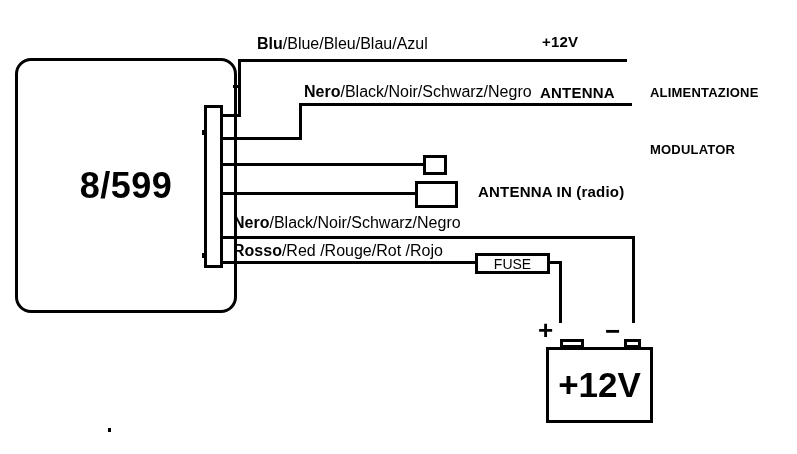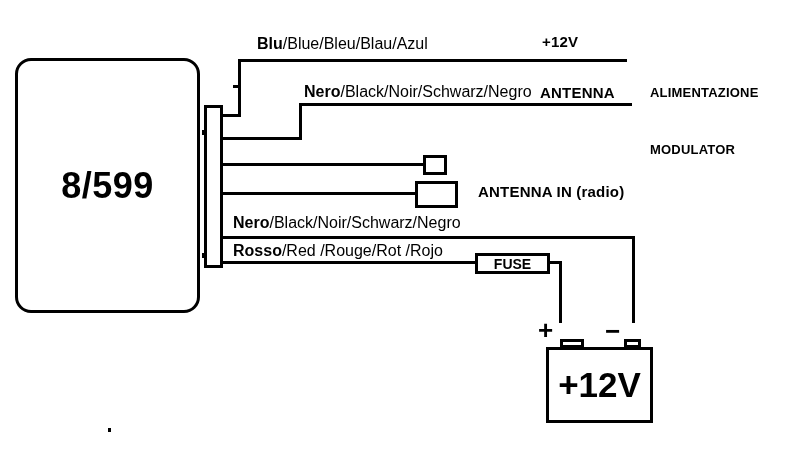--- a/index.html
+++ b/index.html
@@ -22,21 +22,21 @@
   .battery-label { font-size:35px; font-weight:700; }
   .pole { position:absolute; font-size:26px; font-weight:700; line-height:26px; }
   .note-gap { margin-left:12px; }
   .artifact { position:absolute; background:var(--ink); }
 </style>
 </head>
 <body>
 
 <div class="canvas">
 
-  <div class="box center" style="left:15px; top:58px; width:185px; height:255px; border-radius:16px;">
+  <div class="box center" style="left:15px; top:58px; width:222px; height:255px; border-radius:16px;">
     <span class="unit-label">8/599</span>
   </div>
 
   <div class="box" style="left:204px; top:105px; width:19px; height:163px;"></div>
 
   <div class="wire" style="left:220px; top:114px; width:21px; height:3px;"></div>
   <div class="wire" style="left:238px; top:59px; width:3px; height:58px;"></div>
   <div class="wire" style="left:238px; top:59px; width:389px; height:3px;"></div>
   <div class="lbl color-label" style="left:257px; top:36px;"><b>Blu</b><span>/Blue/Bleu/Blau/Azul</span></div>
   <div class="lbl ann" style="left:542px; top:34px;">+12V</div>
@@ -59,21 +59,21 @@
   <div class="box" style="left:415px; top:181px; width:43px; height:27px;"></div>
   <div class="lbl ann" style="left:478px; top:184px;">ANTENNA IN (radio)</div>
 
   <div class="wire" style="left:220px; top:236px; width:415px; height:3px;"></div>
   <div class="wire" style="left:632px; top:236px; width:3px; height:87px;"></div>
   <div class="lbl color-label" style="left:233px; top:215px;"><b>Nero</b><span>/Black/Noir/Schwarz/Negro</span></div>
 
   <div class="wire" style="left:220px; top:261px; width:256px; height:3px;"></div>
   <div class="lbl color-label" style="left:233px; top:243px;"><b>Rosso</b><span>/Red /Rouge/Rot /Rojo</span></div>
   <div class="box center" style="left:475px; top:253px; width:75px; height:21px;">
-    <span style="font-size:14px; font-weight:700;">FUSE</span>
+    <span style="font-size:14px; font-weight:400;">FUSE</span>
   </div>
   <div class="wire" style="left:548px; top:261px; width:14px; height:3px;"></div>
   <div class="wire" style="left:559px; top:261px; width:3px; height:62px;"></div>
 
   <div class="pole" style="left:538px; top:317px;">+</div>
   <div class="pole" style="left:605px; top:318px;">−</div>
   <div class="box" style="left:560px; top:339px; width:24px; height:9px;"></div>
   <div class="box" style="left:624px; top:339px; width:17px; height:9px;"></div>
   <div class="box center" style="left:546px; top:347px; width:107px; height:76px;">
     <span class="battery-label">+12V</span>

